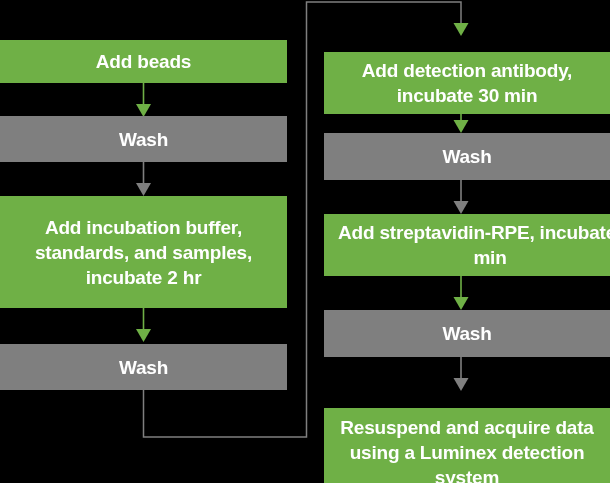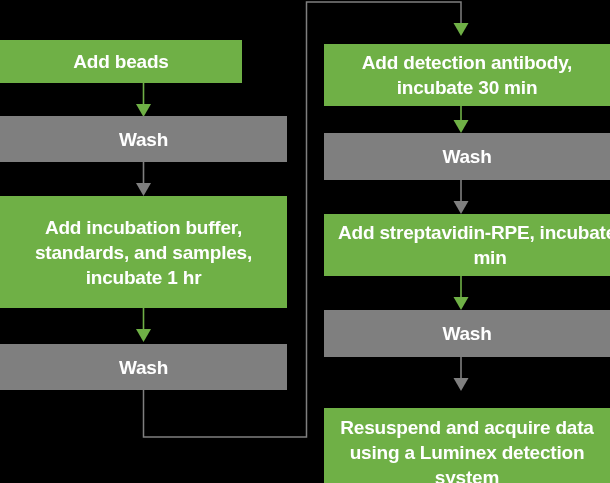--- a/index.html
+++ b/index.html
@@ -90,37 +90,37 @@
       <line x1="461" y1="276" x2="461" y2="299" stroke="#6fb046" stroke-width="1.6"></line>
       <polygon points="453.5,297 468.5,297 461,310" fill="#6fb046"></polygon>
     </g>
 
     <g>
       <line x1="461" y1="357" x2="461" y2="380" stroke="#7f7f7f" stroke-width="1.6"></line>
       <polygon points="453.5,378 468.5,378 461,391" fill="#7f7f7f"></polygon>
     </g>
   </svg>
 
-  <div class="node green" style="left:0px; top:40px; width:242px; height:43px;">
+  <div class="node green" style="left:0px; top:40px; width:287px; height:43px;">
     <span>Add beads</span>
   </div>
 
   <div class="node gray" style="left:0px; top:116px; width:287px; height:46px;">
     <span>Wash</span>
   </div>
 
   <div class="node green" style="left:0px; top:196px; width:287px; height:112px;">
-    <span>Add incubation buffer, standards, and samples, incubate 1 hr</span>
+    <span>Add incubation buffer, standards, and samples, incubate 2 hr</span>
   </div>
 
   <div class="node gray" style="left:0px; top:344px; width:287px; height:46px;">
     <span>Wash</span>
   </div>
 
-  <div class="node green" style="left:324px; top:44px; width:286px; height:62px;">
+  <div class="node green" style="left:324px; top:52px; width:286px; height:62px;">
     <span>Add detection antibody, incubate 30 min</span>
   </div>
 
   <div class="node gray" style="left:324px; top:133px; width:286px; height:47px;">
     <span>Wash</span>
   </div>
 
   <div class="node green" style="left:324px; top:214px; width:332px; height:62px;">
     <span>Add streptavidin-RPE, incubate 30 min</span>
   </div>

